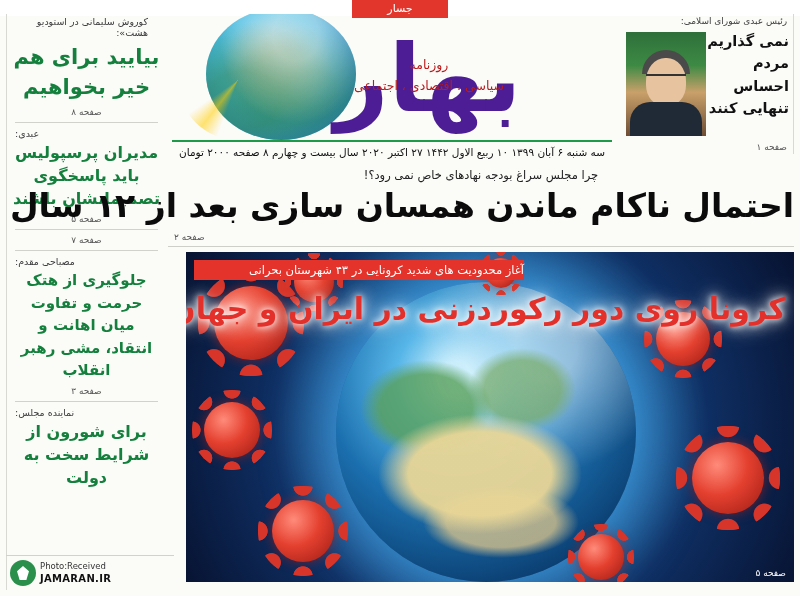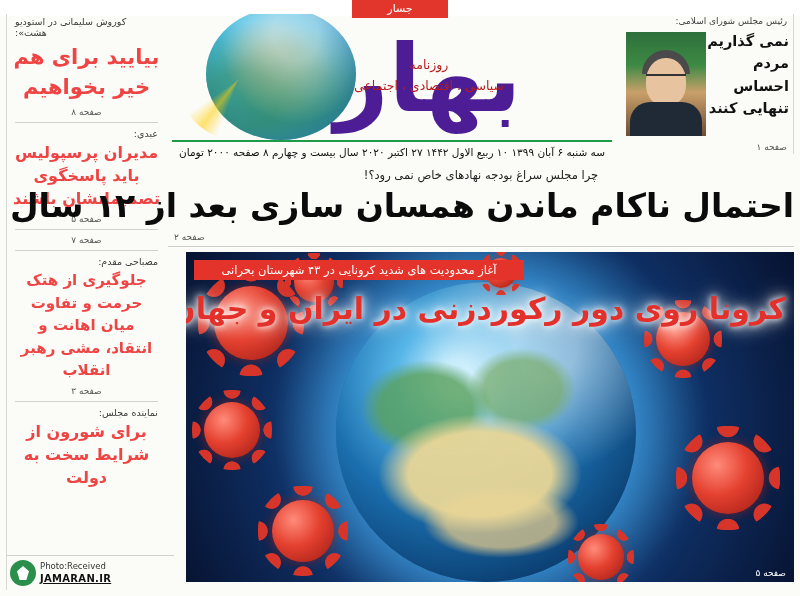--- a/index.html
+++ b/index.html
@@ -30,42 +30,42 @@
 
   
   .sidebar{
     position:absolute;top:14px;left:6px;width:160px;height:576px;
     border-left:1px solid #d9d9d4;
     padding:0 6px;
     box-sizing:border-box;
     text-align:center;
   }
   .sidebar .kicker{
-    font-size:9.5px;color:#3b3b3b;text-align:left;
-    direction:rtl;margin:2px 18px 4px 2px;
+    font-size:9.5px;color:#3b3b3b;text-align:right;
+    direction:rtl;margin:2px 12px 4px 2px;
   }
   .sb-head{
-    font-weight:bold;color:#ef4444;
+    font-weight:bold;color:#15803d;
     line-height:1.45;
     direction:rtl;
   }
   .sb-1{font-size:21px;margin-top:4px;}
   .sb-2{font-size:16px;}
   .sb-3{font-size:19px;}
   .sb-4{font-size:15px;line-height:1.5;}
   .sb-5{font-size:16px;}
   .pagenum{
     font-size:9px;color:#555;text-align:center;direction:rtl;
     margin:4px 0 3px 0;
   }
   .hr{
     border:0;border-top:1px solid #d2d2cc;margin:5px 2px;
   }
   .sub-kicker{
-    font-size:9.5px;color:#3b3b3b;direction:rtl;text-align:right;margin:3px 2px 2px 2px;
+    font-size:9.5px;color:#3b3b3b;direction:rtl;text-align:left;margin:3px 2px 2px 2px;
   }
 
   
   .nameplate{
     position:absolute;top:14px;left:168px;width:450px;height:140px;
     overflow:hidden;
   }
   .np-globe{
     position:absolute;top:-6px;left:38px;width:150px;height:132px;
     border-radius:50%;
@@ -213,21 +213,21 @@
   .v2{top:10px;left:108px;width:40px;height:40px;}
   .v3{top:150px;left:18px;width:56px;height:56px;}
   .v4{top:248px;left:86px;width:62px;height:62px;}
   .v5{top:60px;left:470px;width:54px;height:54px;}
   .v6{top:190px;left:506px;width:72px;height:72px;}
   .v7{top:282px;left:392px;width:46px;height:46px;}
   .v8{top:6px;left:300px;width:30px;height:30px;}
 
   .photo-kicker{
     position:absolute;top:8px;left:8px;width:330px;height:20px;
-    background:#e3332b;color:#fff;direction:rtl;text-align:center;
+    background:#e3332b;color:#fff;direction:rtl;text-align:right;
     font-size:11.5px;line-height:20px;
   }
   .photo-title{
     position:absolute;top:34px;left:8px;width:592px;height:46px;
     direction:rtl;text-align:center;
     color:#e3302a;font-size:30px;font-weight:bold;line-height:46px;
     text-shadow:0 0 6px rgba(255,255,255,.95),0 0 14px rgba(255,255,255,.9),0 0 22px rgba(255,255,255,.8);
     white-space:nowrap;
   }
   .photo-page{
@@ -245,21 +245,21 @@
     background:#2a8f4a;
   }
   .credit .logo:after{
     content:"";position:absolute;left:7px;top:6px;width:12px;height:14px;
     background:#fff;clip-path:polygon(50% 0,100% 38%,78% 100%,22% 100%,0 38%);
   }
   .credit .l1{
     position:absolute;left:30px;top:1px;font-size:8.5px;color:#333;
   }
   .credit .l2{
-    position:absolute;left:30px;top:13px;font-size:10px;color:#111;font-weight:bold;letter-spacing:.3px;text-decoration:underline;
+    position:absolute;left:30px;top:13px;font-size:10px;color:#111;font-weight:bold;letter-spacing:.3px;
   }
   .bottom-rule{
     position:absolute;bottom:40px;left:6px;width:168px;border-top:1px solid #d2d2cc;
   }
 </style>
 </head>
 <body>
 
 <div class="page">
 
@@ -304,21 +304,21 @@
     <div class="np-title">بهار</div>
     <div class="np-sub">
       <div>روزنامه</div>
       <div>سیاسی ، اقتصادی ، اجتماعی</div>
     </div>
   </div>
   <div class="np-rule"></div>
   <div class="np-date">سه شنبه ۶ آبان ۱۳۹۹   ۱۰ ربیع الاول ۱۴۴۲   ۲۷ اکتبر ۲۰۲۰   سال بیست و چهارم   ۸ صفحه   ۲۰۰۰ تومان</div>
 
   <div class="tr-box">
-    <div class="tr-kicker">رئیس مجلس شورای اسلامی:</div>
+    <div class="tr-kicker">رئیس عبدی شورای اسلامی:</div>
     <div class="tr-head">نمی گذاریم مردم احساس تنهایی کنند</div>
     <div class="tr-photo">
       <span class="hair"></span>
       <span class="face"></span>
       <span class="glass"></span>
       <span class="body"></span>
     </div>
     <div class="tr-page">صفحه ۱</div>
   </div>
 

